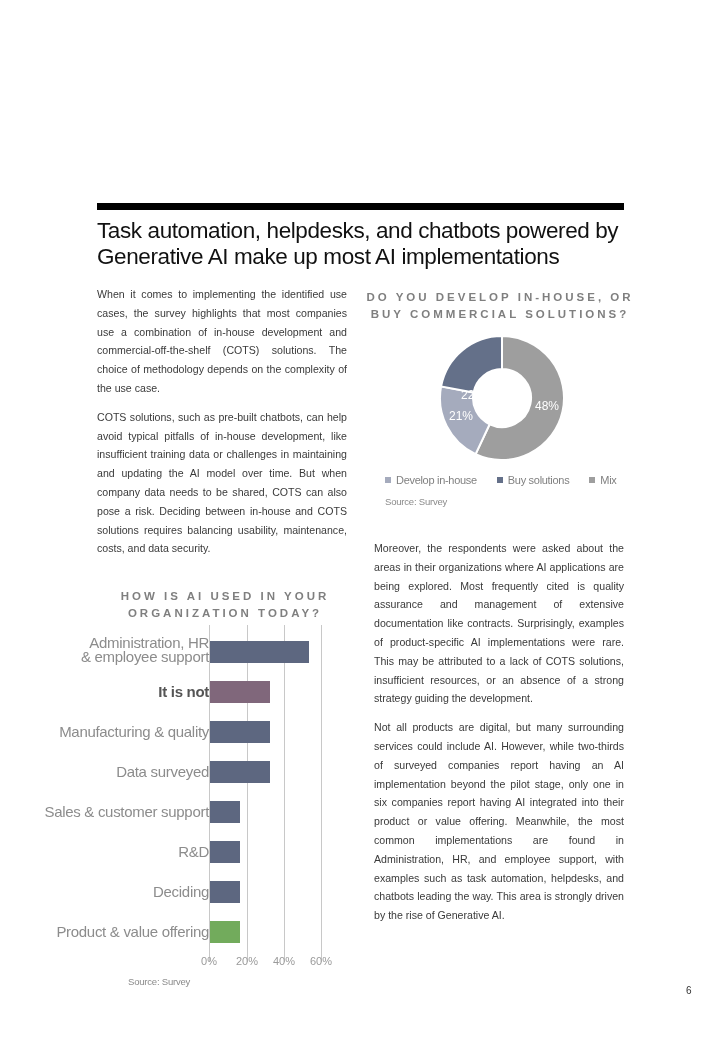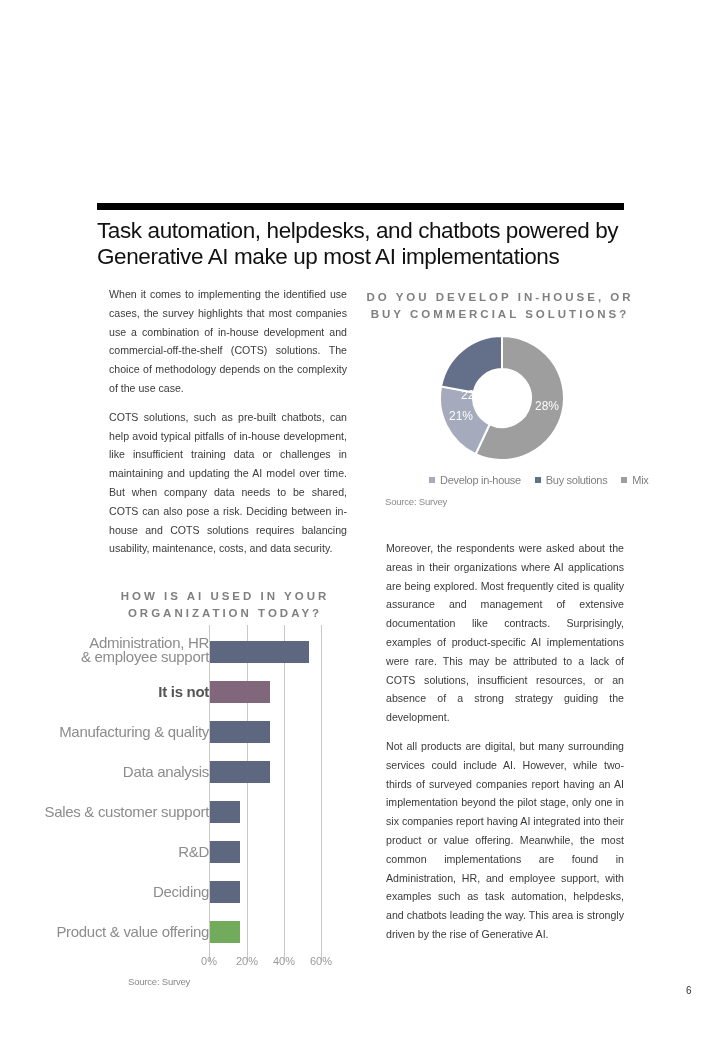--- a/index.html
+++ b/index.html
@@ -1,28 +1,28 @@
 <!DOCTYPE html>
 <html><head>
 <meta charset="utf-8">
 <style>
   html, body { margin:0; padding:0; background:#ffffff; }
   body { width:720px; height:1040px; position:relative; overflow:hidden; font-family:"Liberation Sans", sans-serif; color:#333; }
   .rule { position:absolute; left:97px; top:203px; width:527px; height:7px; background:#000; }
   .title { position:absolute; left:97px; top:218px; width:540px; font-size:22.5px; line-height:26px; color:#111; letter-spacing:-0.4px; margin:0; font-weight:normal; }
   .col { position:absolute; font-size:10.6px; line-height:18.8px; color:#3a3a3a; text-align:justify; }
-  .col p { margin:0 0 10px 12px; }
+  .col p { margin:0 0 10px 0; }
   .left-col { left:97px; top:285px; width:250px; }
   .right-col { left:374px; top:539px; width:250px; }
   .chart-title { position:absolute; text-align:center; font-weight:bold; color:#7f7f7f; font-size:11.5px; letter-spacing:3px; line-height:17px; }
   .donut-title { left:365px; top:289px; width:270px; }
   .bar-title { left:95px; top:588px; width:260px; }
   .donut { position:absolute; left:439px; top:335px; width:126px; height:126px; }
   .donut-label { position:absolute; color:#fff; font-size:12px; }
-  .legend { position:absolute; left:385px; top:474px; font-size:11px; color:#808080; display:flex; gap:14px; letter-spacing:-0.3px;margin-left:44px;}
+  .legend { position:absolute; left:385px; top:474px; font-size:11px; color:#808080; display:flex; gap:20px; letter-spacing:-0.3px;}
   .legend-item { display:flex; align-items:center; gap:5px; }
   .swatch { width:6px; height:6px; display:inline-block; }
   .source { position:absolute; font-size:9.5px; color:#8a8a8a; letter-spacing:-0.2px; }
   .barchart { position:absolute; left:75px; top:625px; width:280px; height:350px; }
   .gridline { position:absolute; top:0; width:1px; height:337px; background:#c8c8c8; }
   .bar-row { position:absolute; left:0; height:22px; width:280px; }
   .bar-label { position:absolute; right:146px; top:0; height:22px; line-height:22px; text-align:right; font-size:15px; color:#8c8c8c; white-space:nowrap; letter-spacing:-0.3px; }
   .bar-label.two { line-height:14px; top:-5px; height:32px; }
   .bar-label.bold { color:#555; font-weight:bold; }
   .bar { position:absolute; left:135px; top:0; height:22px; }
@@ -43,21 +43,21 @@
 <div class="chart-title donut-title">DO YOU DEVELOP IN-HOUSE, OR BUY COMMERCIAL SOLUTIONS?</div>
 
 <div class="donut">
   <svg width="126" height="126" viewBox="0 0 126 126">
     <g id="donut-slices" transform="translate(63,63)">
         <path d="M3.796405077356795e-15,-62 A62,62 0 1 1 -26.398316077034483,56.09927725289322 L-12.347599455387098,26.23998452151457 A29,29 0 1 0 1.7757378587636622e-15,-29 Z" fill="#9e9e9e" stroke="#fff" stroke-width="2"></path>
         <path d="M-26.398316077034483,56.09927725289322 A62,62 0 0 1 -60.9018095451787,-11.617641504314909 L-28.486330271131973,-5.434058122986006 A29,29 0 0 0 -12.347599455387098,26.23998452151457 Z" fill="#a5abbd" stroke="#fff" stroke-width="2"></path>
         <path d="M-60.9018095451787,-11.617641504314909 A62,62 0 0 1 -1.1389215232070385e-14,-62 L-5.327213576290986e-15,-29 A29,29 0 0 0 -28.486330271131973,-5.434058122986006 Z" fill="#647089" stroke="#fff" stroke-width="2"></path>
       </g>
   </svg>
-  <span class="donut-label" style="left:96px;top:64px;">28%</span>
+  <span class="donut-label" style="left:96px;top:64px;">48%</span>
   <span class="donut-label" style="left:10px;top:74px;">21%</span>
   <span class="donut-label" style="left:22px;top:21px;margin-top:32px;">22%</span>
 </div>
 
 <div class="legend">
   <span class="legend-item">
     <span class="swatch" style="background:#a5abbd"></span>
     <span>Develop in-house</span>
   </span>
   <span class="legend-item">
@@ -90,21 +90,21 @@
       </div>
       <div class="bar-row" style="top: 56px;">
         <div class="bar-label bold">It is not</div>
         <div class="bar" style="width: 59.7333px; background: rgb(128, 103, 123);"></div>
       </div>
       <div class="bar-row" style="top: 96px;">
         <div class="bar-label">Manufacturing &amp; quality</div>
         <div class="bar" style="width: 59.7333px; background: rgb(93, 103, 128);"></div>
       </div>
       <div class="bar-row" style="top: 136px;">
-        <div class="bar-label">Data analysis</div>
+        <div class="bar-label">Data surveyed</div>
         <div class="bar" style="width: 59.7333px; background: rgb(93, 103, 128);"></div>
       </div>
       <div class="bar-row" style="top: 176px;">
         <div class="bar-label">Sales &amp; customer support</div>
         <div class="bar" style="width: 29.8667px; background: rgb(93, 103, 128);"></div>
       </div>
       <div class="bar-row" style="top: 216px;">
         <div class="bar-label">R&amp;D</div>
         <div class="bar" style="width: 29.8667px; background: rgb(93, 103, 128);"></div>
       </div>

